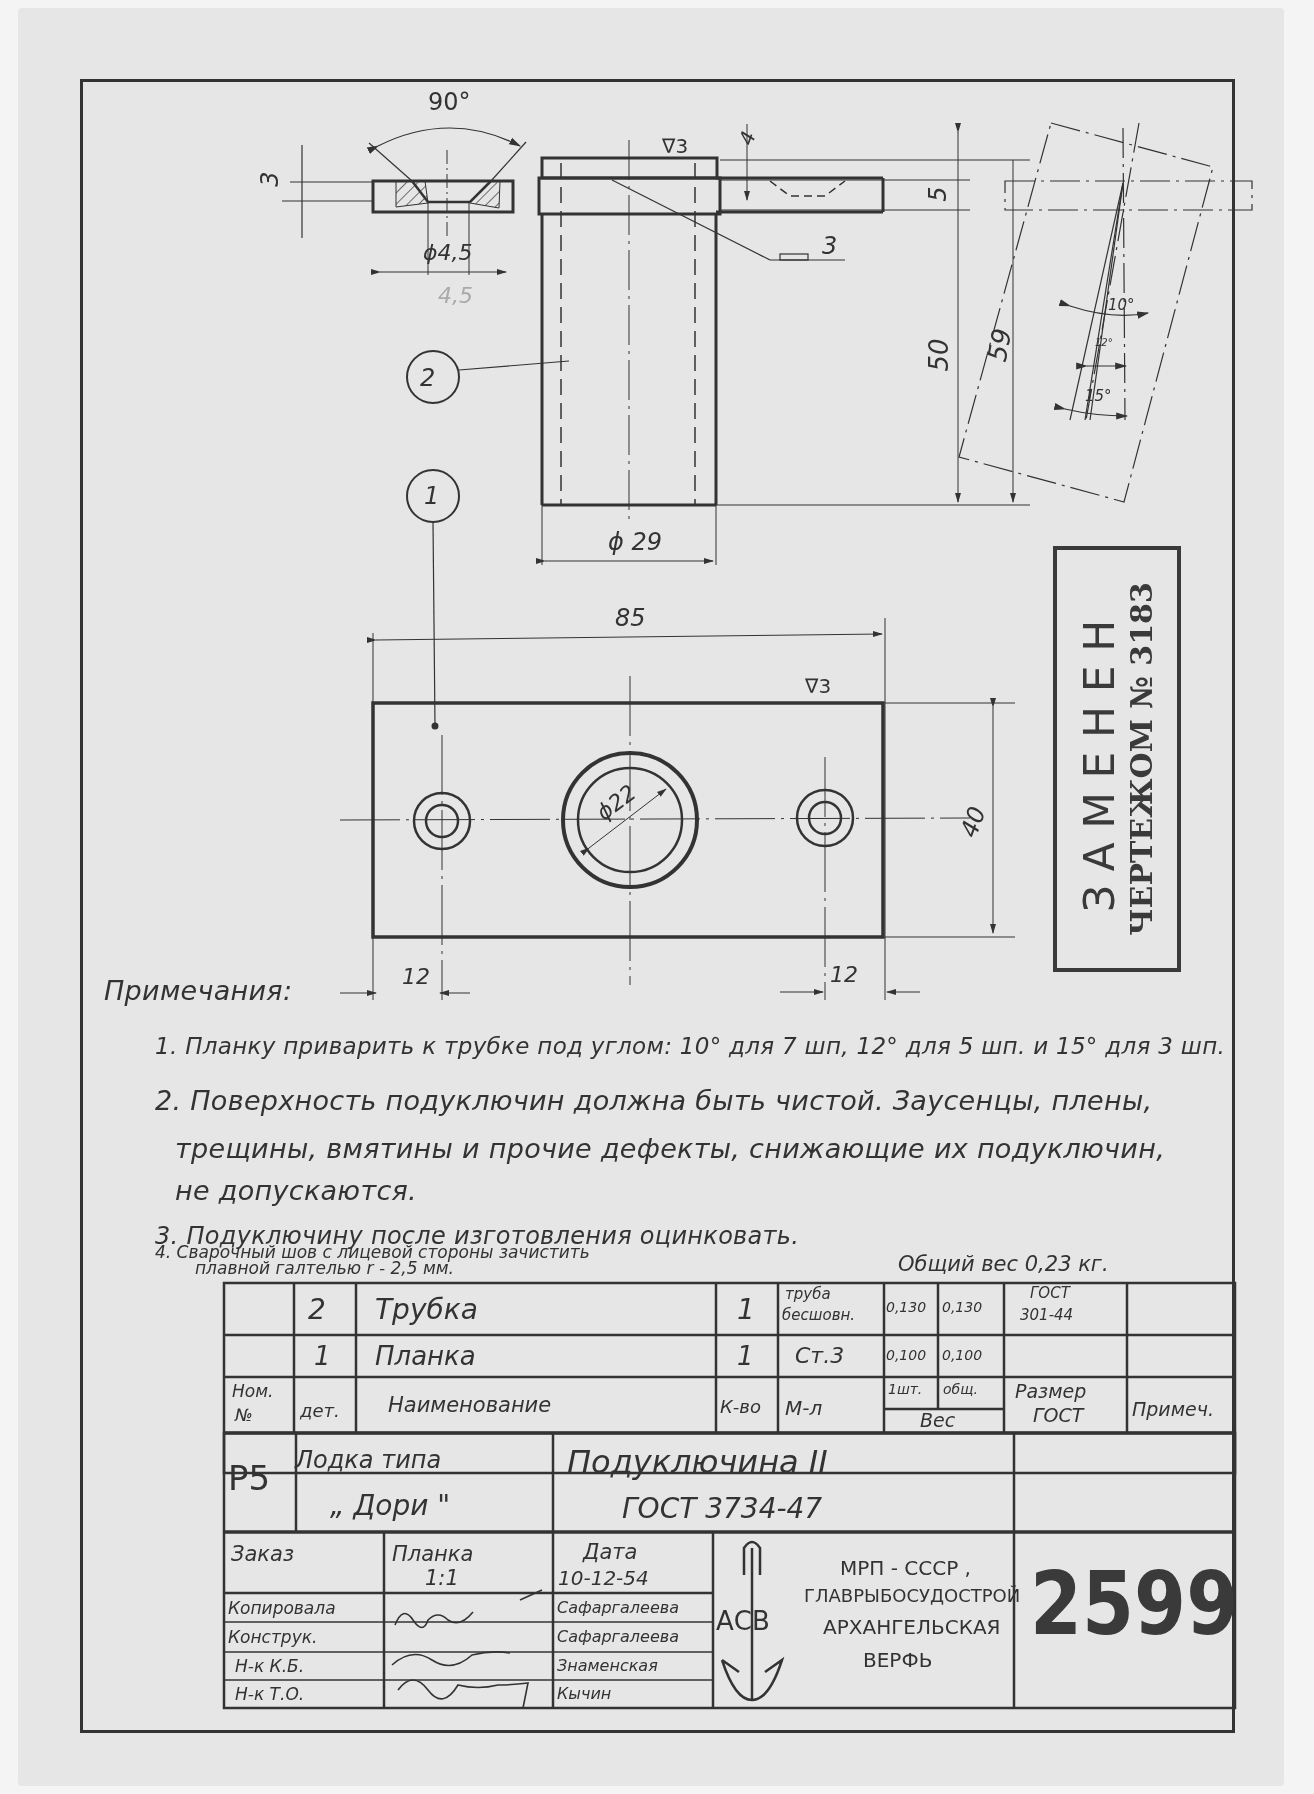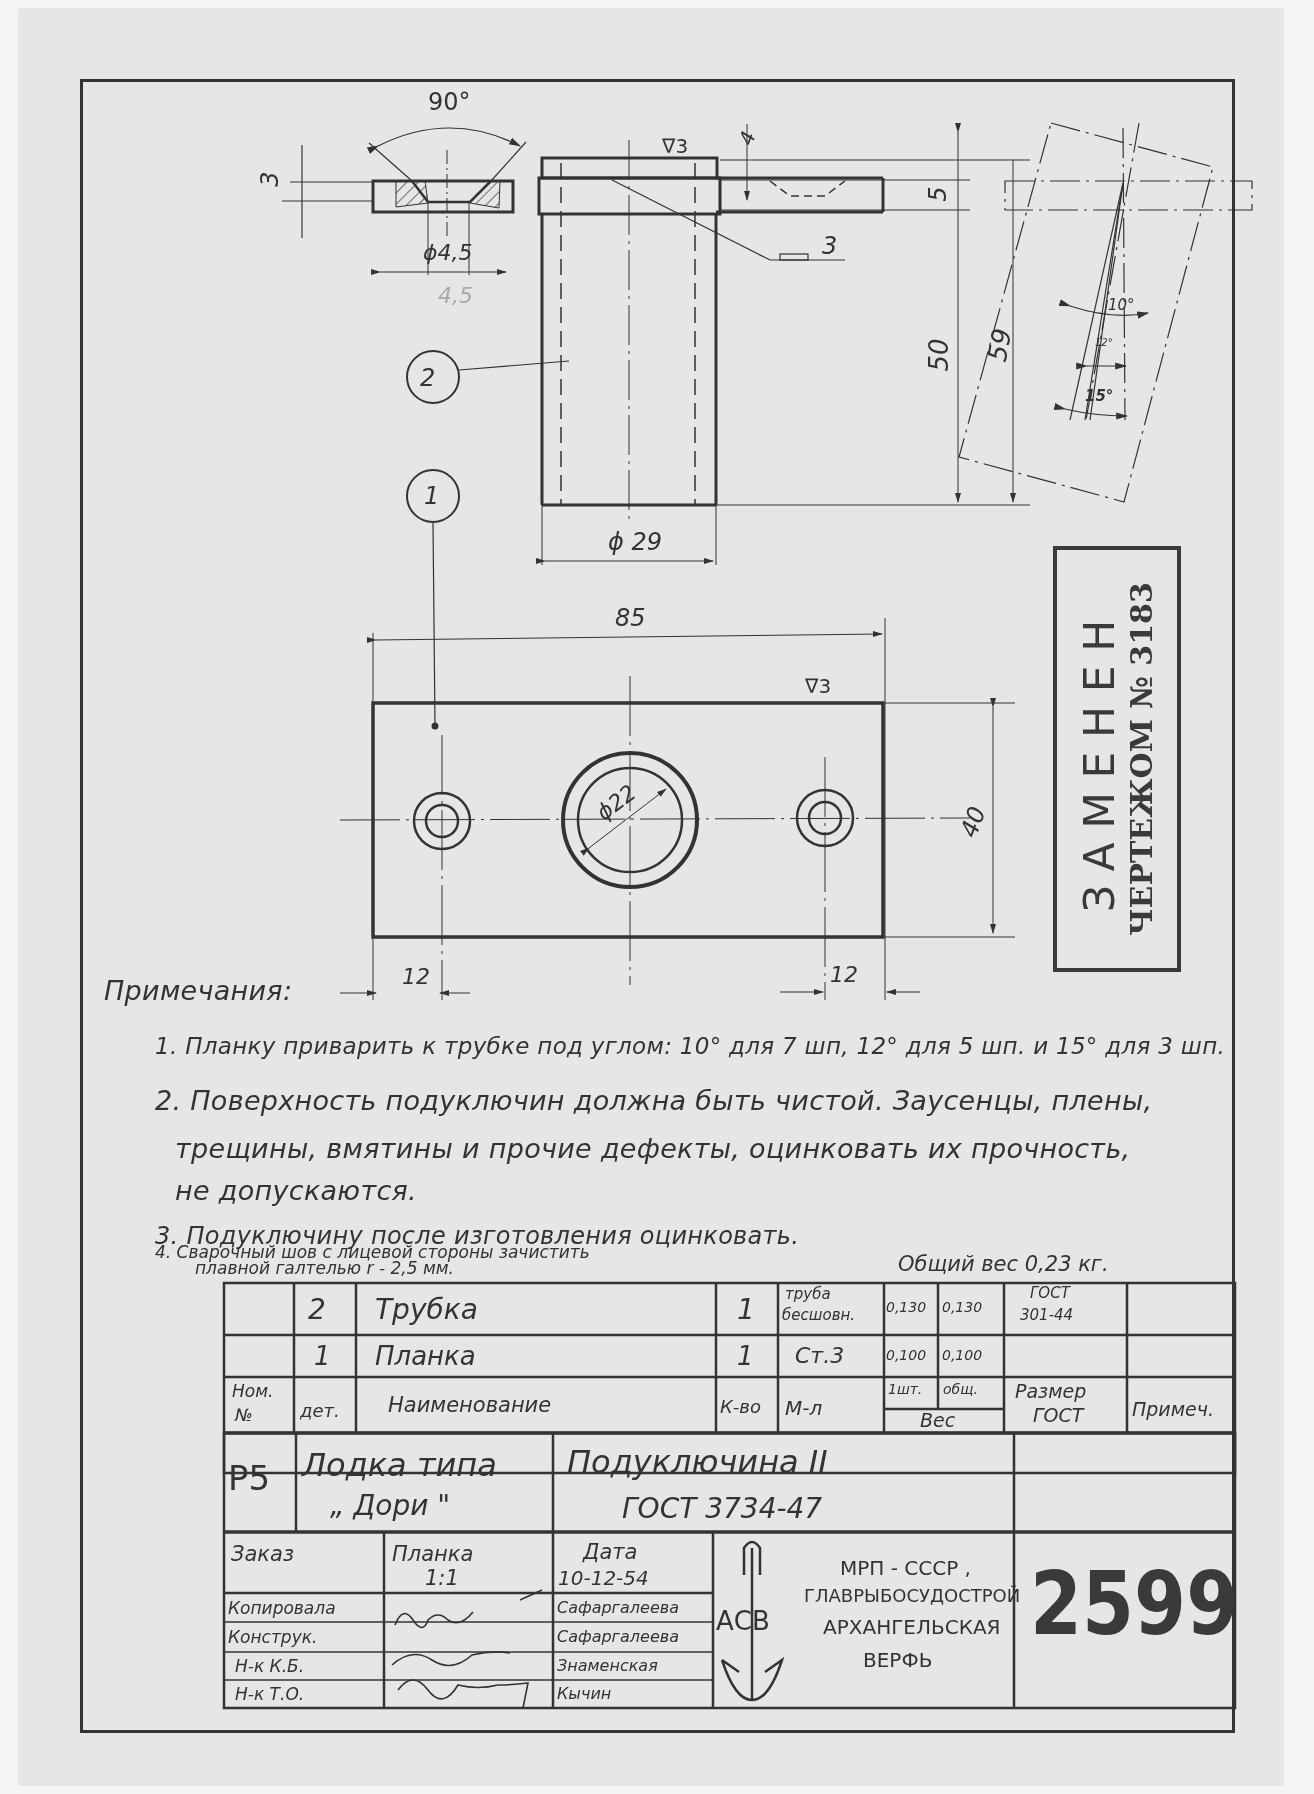--- a/index.html
+++ b/index.html
@@ -169,42 +169,42 @@
 <div class="txt" style="left:423px;top:240px;font-size:22px;">ϕ4,5</div>
 <div class="txt" style="left:438px;top:283px;font-size:22px;color:#aaa;">4,5</div>
 <div class="txt" style="left:662px;top:134px;font-size:20px;font-style:normal;">∇3</div>
 <div class="txt" style="left:741px;top:126px;font-size:20px;transform:rotate(-70deg);">4</div>
 <div class="txt" style="left:822px;top:232px;font-size:24px;">3</div>
 <div class="txt" style="left:930px;top:180px;font-size:24px;transform:rotate(-90deg);">5</div>
 <div class="txt" style="left:922px;top:340px;font-size:26px;transform:rotate(-90deg);">50</div>
 <div class="txt" style="left:983px;top:330px;font-size:26px;transform:rotate(-80deg);">59</div>
 <div class="txt" style="left:1108px;top:296px;font-size:15px;">10°</div>
 <div class="txt" style="left:1095px;top:337px;font-size:10px;">12°</div>
-<div class="txt" style="left:1085px;top:387px;font-size:15px;font-weight:bold;">15°</div>
+<div class="txt" style="left:1085px;top:387px;font-size:15px;">15°</div>
 <div class="txt" style="left:608px;top:528px;font-size:24px;">ϕ 29</div>
 <div class="txt" style="left:420px;top:364px;font-size:24px;">2</div>
 <div class="txt" style="left:424px;top:482px;font-size:24px;">1</div>
 <div class="txt" style="left:615px;top:604px;font-size:24px;">85</div>
 <div class="txt" style="left:805px;top:674px;font-size:20px;font-style:normal;">∇3</div>
 <div class="txt" style="left:595px;top:790px;font-size:22px;transform:rotate(-37deg);">ϕ22</div>
 <div class="txt" style="left:958px;top:808px;font-size:24px;transform:rotate(-70deg);">40</div>
 <div class="txt" style="left:402px;top:964px;font-size:22px;">12</div>
 <div class="txt" style="left:830px;top:962px;font-size:22px;">12</div>
 
 <div class="stamp">
   <div class="stamp-inner">
     <span class="stamp-l1">ЗАМЕНЕН</span>
     <span class="stamp-l2">ЧЕРТЕЖОМ № 3183</span>
   </div>
 </div>
 
 <div class="txt note" style="left:104px;top:975px;">Примечания:</div>
 <div class="txt note" style="left:155px;top:1033px;font-size:23px;">1. Планку приварить к трубке под углом: 10° для 7 шп, 12° для 5 шп. и 15° для 3 шп.</div>
 <div class="txt note" style="left:155px;top:1085px;">2. Поверхность подуключин должна быть чистой. Заусенцы, плены,</div>
-<div class="txt note" style="left:175px;top:1133px;">трещины, вмятины и прочие дефекты, оцинковать их прочность,</div>
+<div class="txt note" style="left:175px;top:1133px;">трещины, вмятины и прочие дефекты, снижающие их подуключин,</div>
 <div class="txt note" style="left:175px;top:1175px;">не допускаются.</div>
 <div class="txt note" style="left:155px;top:1222px;font-size:24px;">3. Подуключину после изготовления оцинковать.</div>
 <div class="txt" style="left:155px;top:1242px;font-size:17px;">4. Сварочный шов с лицевой стороны зачистить</div>
 <div class="txt" style="left:195px;top:1258px;font-size:17px;">плавной галтелью  r - 2,5 мм.</div>
 <div class="txt" style="left:898px;top:1252px;font-size:21px;">Общий вес  0,23 кг.</div>
 
 <div>
   <div class="cell" style="left:308px;top:1293px;font-size:28px;">2</div>
   <div class="cell" style="left:375px;top:1293px;font-size:28px;">Трубка</div>
   <div class="cell" style="left:737px;top:1293px;font-size:28px;">1</div>
@@ -231,21 +231,21 @@
 <div class="cell" style="left:720px;top:1396px;font-size:18px;">К-во</div>
 <div class="cell" style="left:785px;top:1396px;font-size:20px;">М-л</div>
 <div class="cell" style="left:888px;top:1381px;font-size:14px;">1шт.</div>
 <div class="cell" style="left:943px;top:1381px;font-size:14px;">общ.</div>
 <div class="cell" style="left:920px;top:1409px;font-size:19px;">Вес</div>
 <div class="cell" style="left:1015px;top:1380px;font-size:19px;">Размер</div>
 <div class="cell" style="left:1033px;top:1404px;font-size:19px;">ГОСТ</div>
 <div class="cell" style="left:1132px;top:1398px;font-size:19px;">Примеч.</div>
 
 <div class="cell" style="left:228px;top:1458px;font-size:34px;font-style:normal;">Р5</div>
-<div class="cell" style="left:302px;top:1446px;font-size:32px;text-align:right;">Лодка типа</div>
+<div class="cell" style="left:295px;top:1446px;font-size:24px;text-align:right;">Лодка типа</div>
 <div class="cell" style="left:330px;top:1489px;font-size:28px;">„ Дори "</div>
 <div class="cell" style="left:567px;top:1443px;font-size:32px;">Подуключина II</div>
 <div class="cell" style="left:622px;top:1492px;font-size:28px;">ГОСТ 3734-47</div>
 
 <div class="cell" style="left:231px;top:1542px;font-size:21px;">Заказ</div>
 <div class="cell" style="left:392px;top:1542px;font-size:21px;">Планка</div>
 <div class="cell" style="left:425px;top:1566px;font-size:21px;">1:1</div>
 <div class="cell" style="left:583px;top:1540px;font-size:21px;">Дата</div>
 <div class="cell" style="left:558px;top:1566px;font-size:20px;">10-12-54</div>
 

